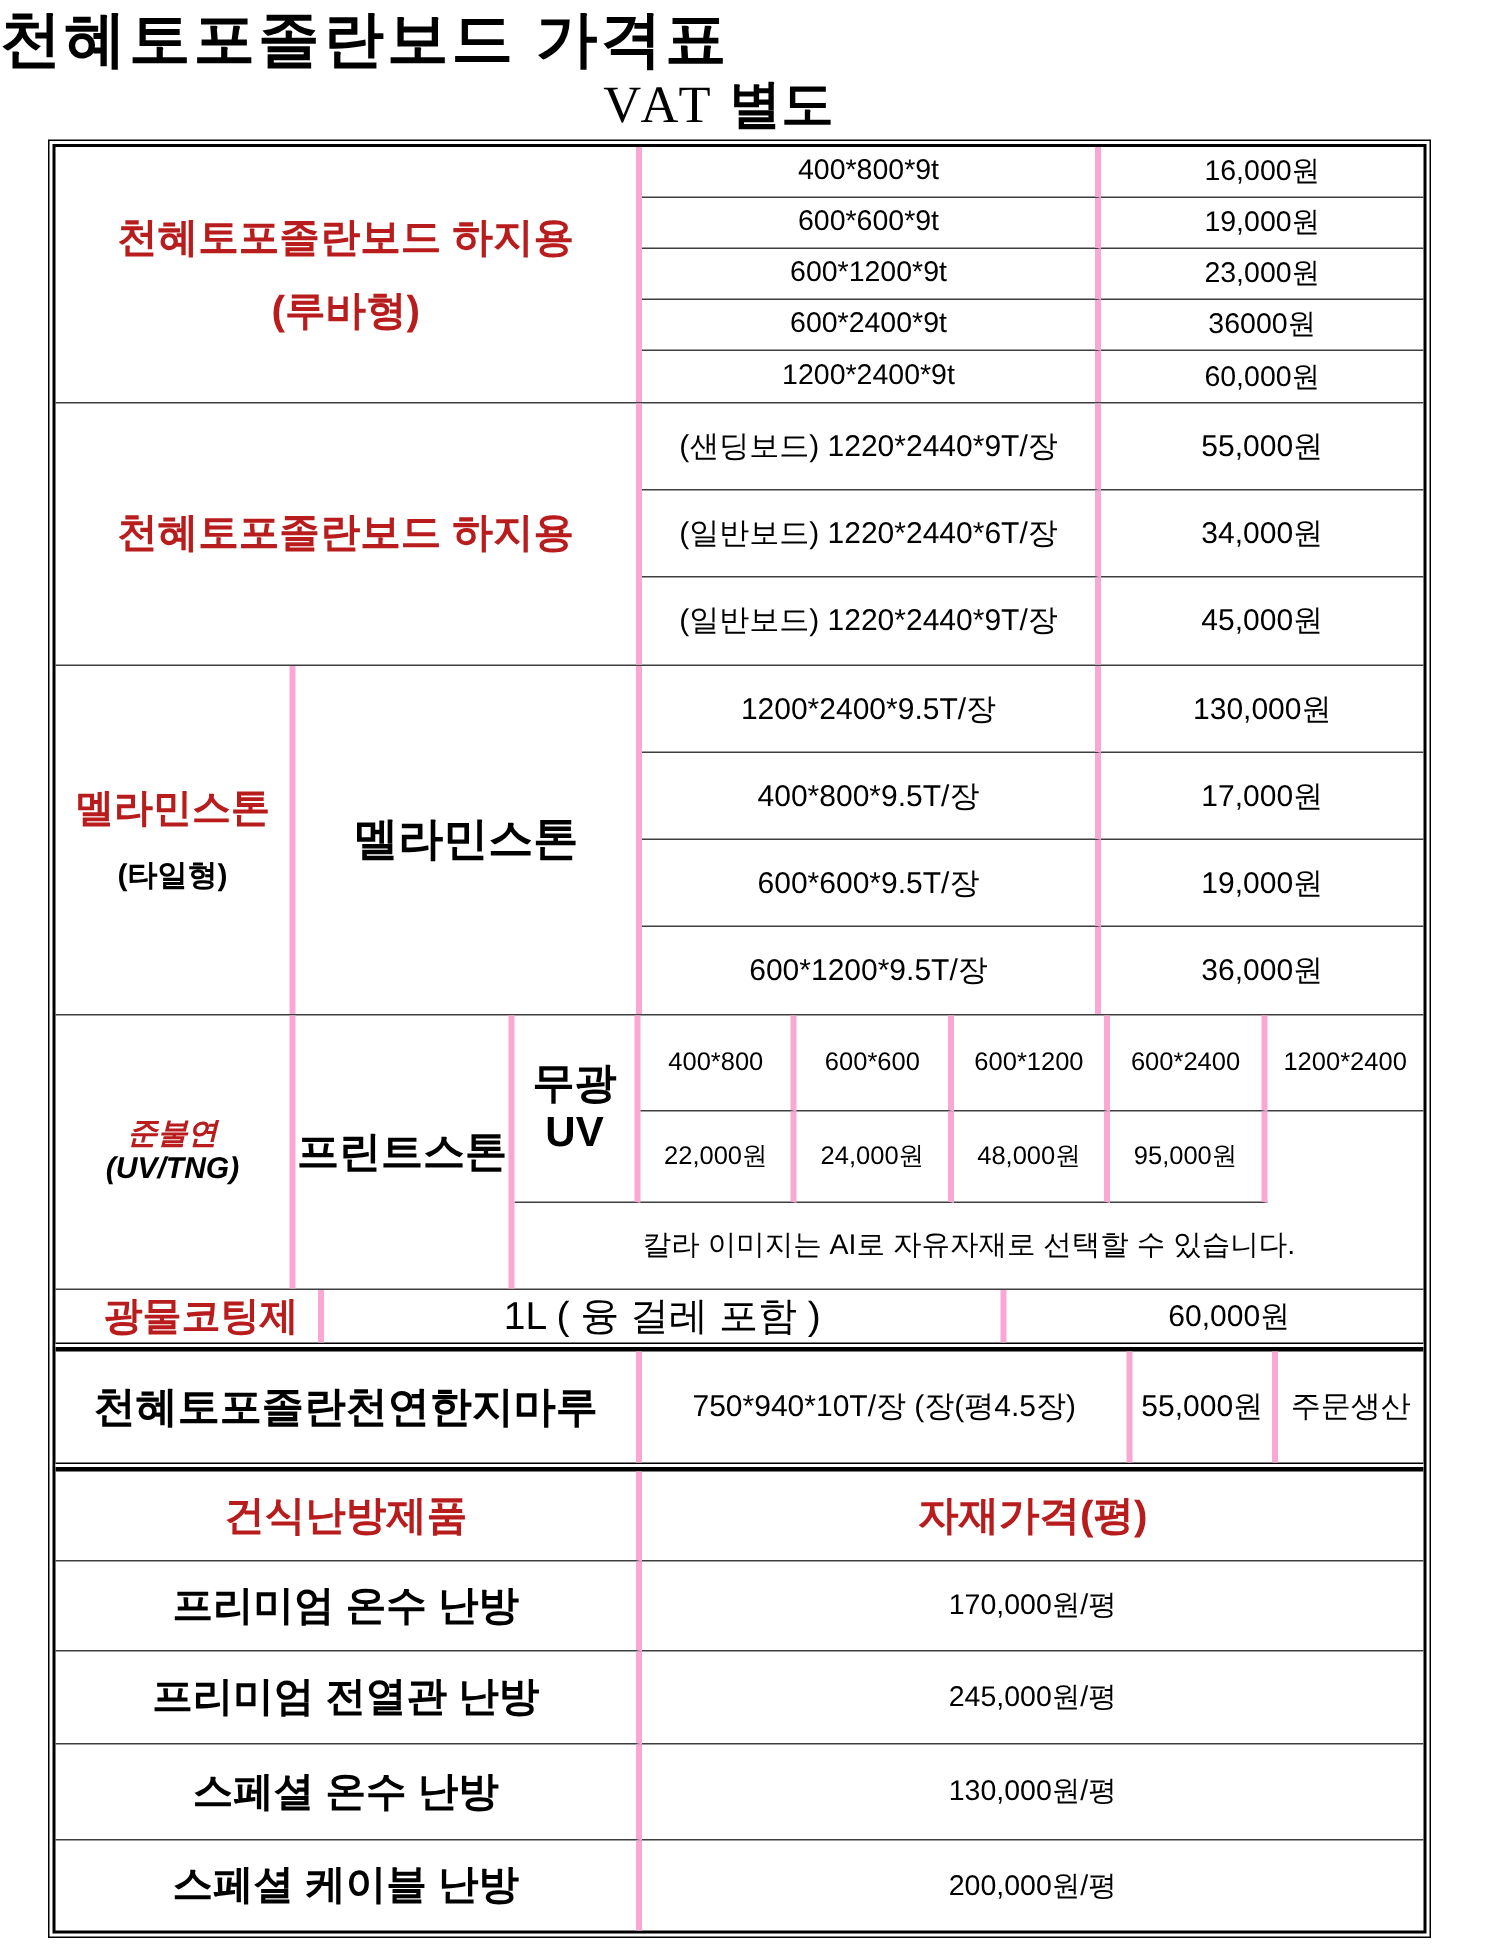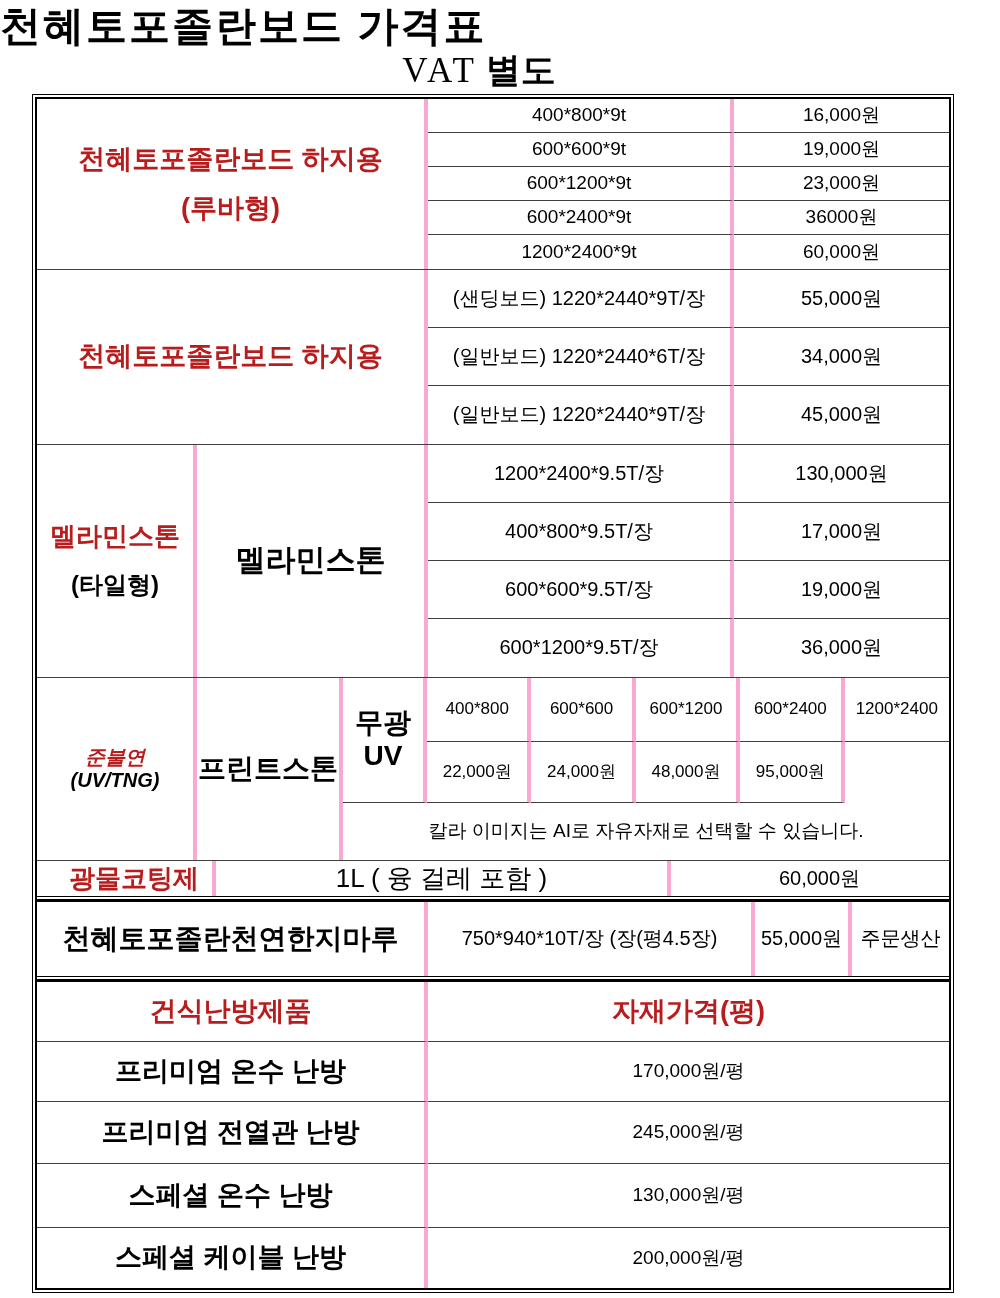--- a/index.html
+++ b/index.html
@@ -72,21 +72,21 @@
     <div class="cell t20 col-last">55,000원</div>
     <div class="cell t20">(일반보드) 1220*2440*6T/장</div>
     <div class="cell t20 col-last">34,000원</div>
     <div class="cell t20 row-last">(일반보드) 1220*2440*9T/장</div>
     <div class="cell t20 col-last row-last">45,000원</div>
   </div>
 
   <div class="sec sec-c sec-border">
     <div class="cell vspan b t26 tight" style="grid-area:1/1/5/2;">
       <div class="red">멜라민스톤</div>
-      <div style="font-size:24px;margin-top:19px;">(타일형)</div>
+      <div style="font-size:20px;margin-top:19px;">(타일형)</div>
     </div>
     <div class="cell vspan b" style="grid-area:1/2/5/3;font-size:30px;">
       <div>멜라민스톤</div>
     </div>
     <div class="cell t20">1200*2400*9.5T/장</div>
     <div class="cell t20 col-last">130,000원</div>
     <div class="cell t20">400*800*9.5T/장</div>
     <div class="cell t20 col-last">17,000원</div>
     <div class="cell t20">600*600*9.5T/장</div>
     <div class="cell t20 col-last">19,000원</div>

